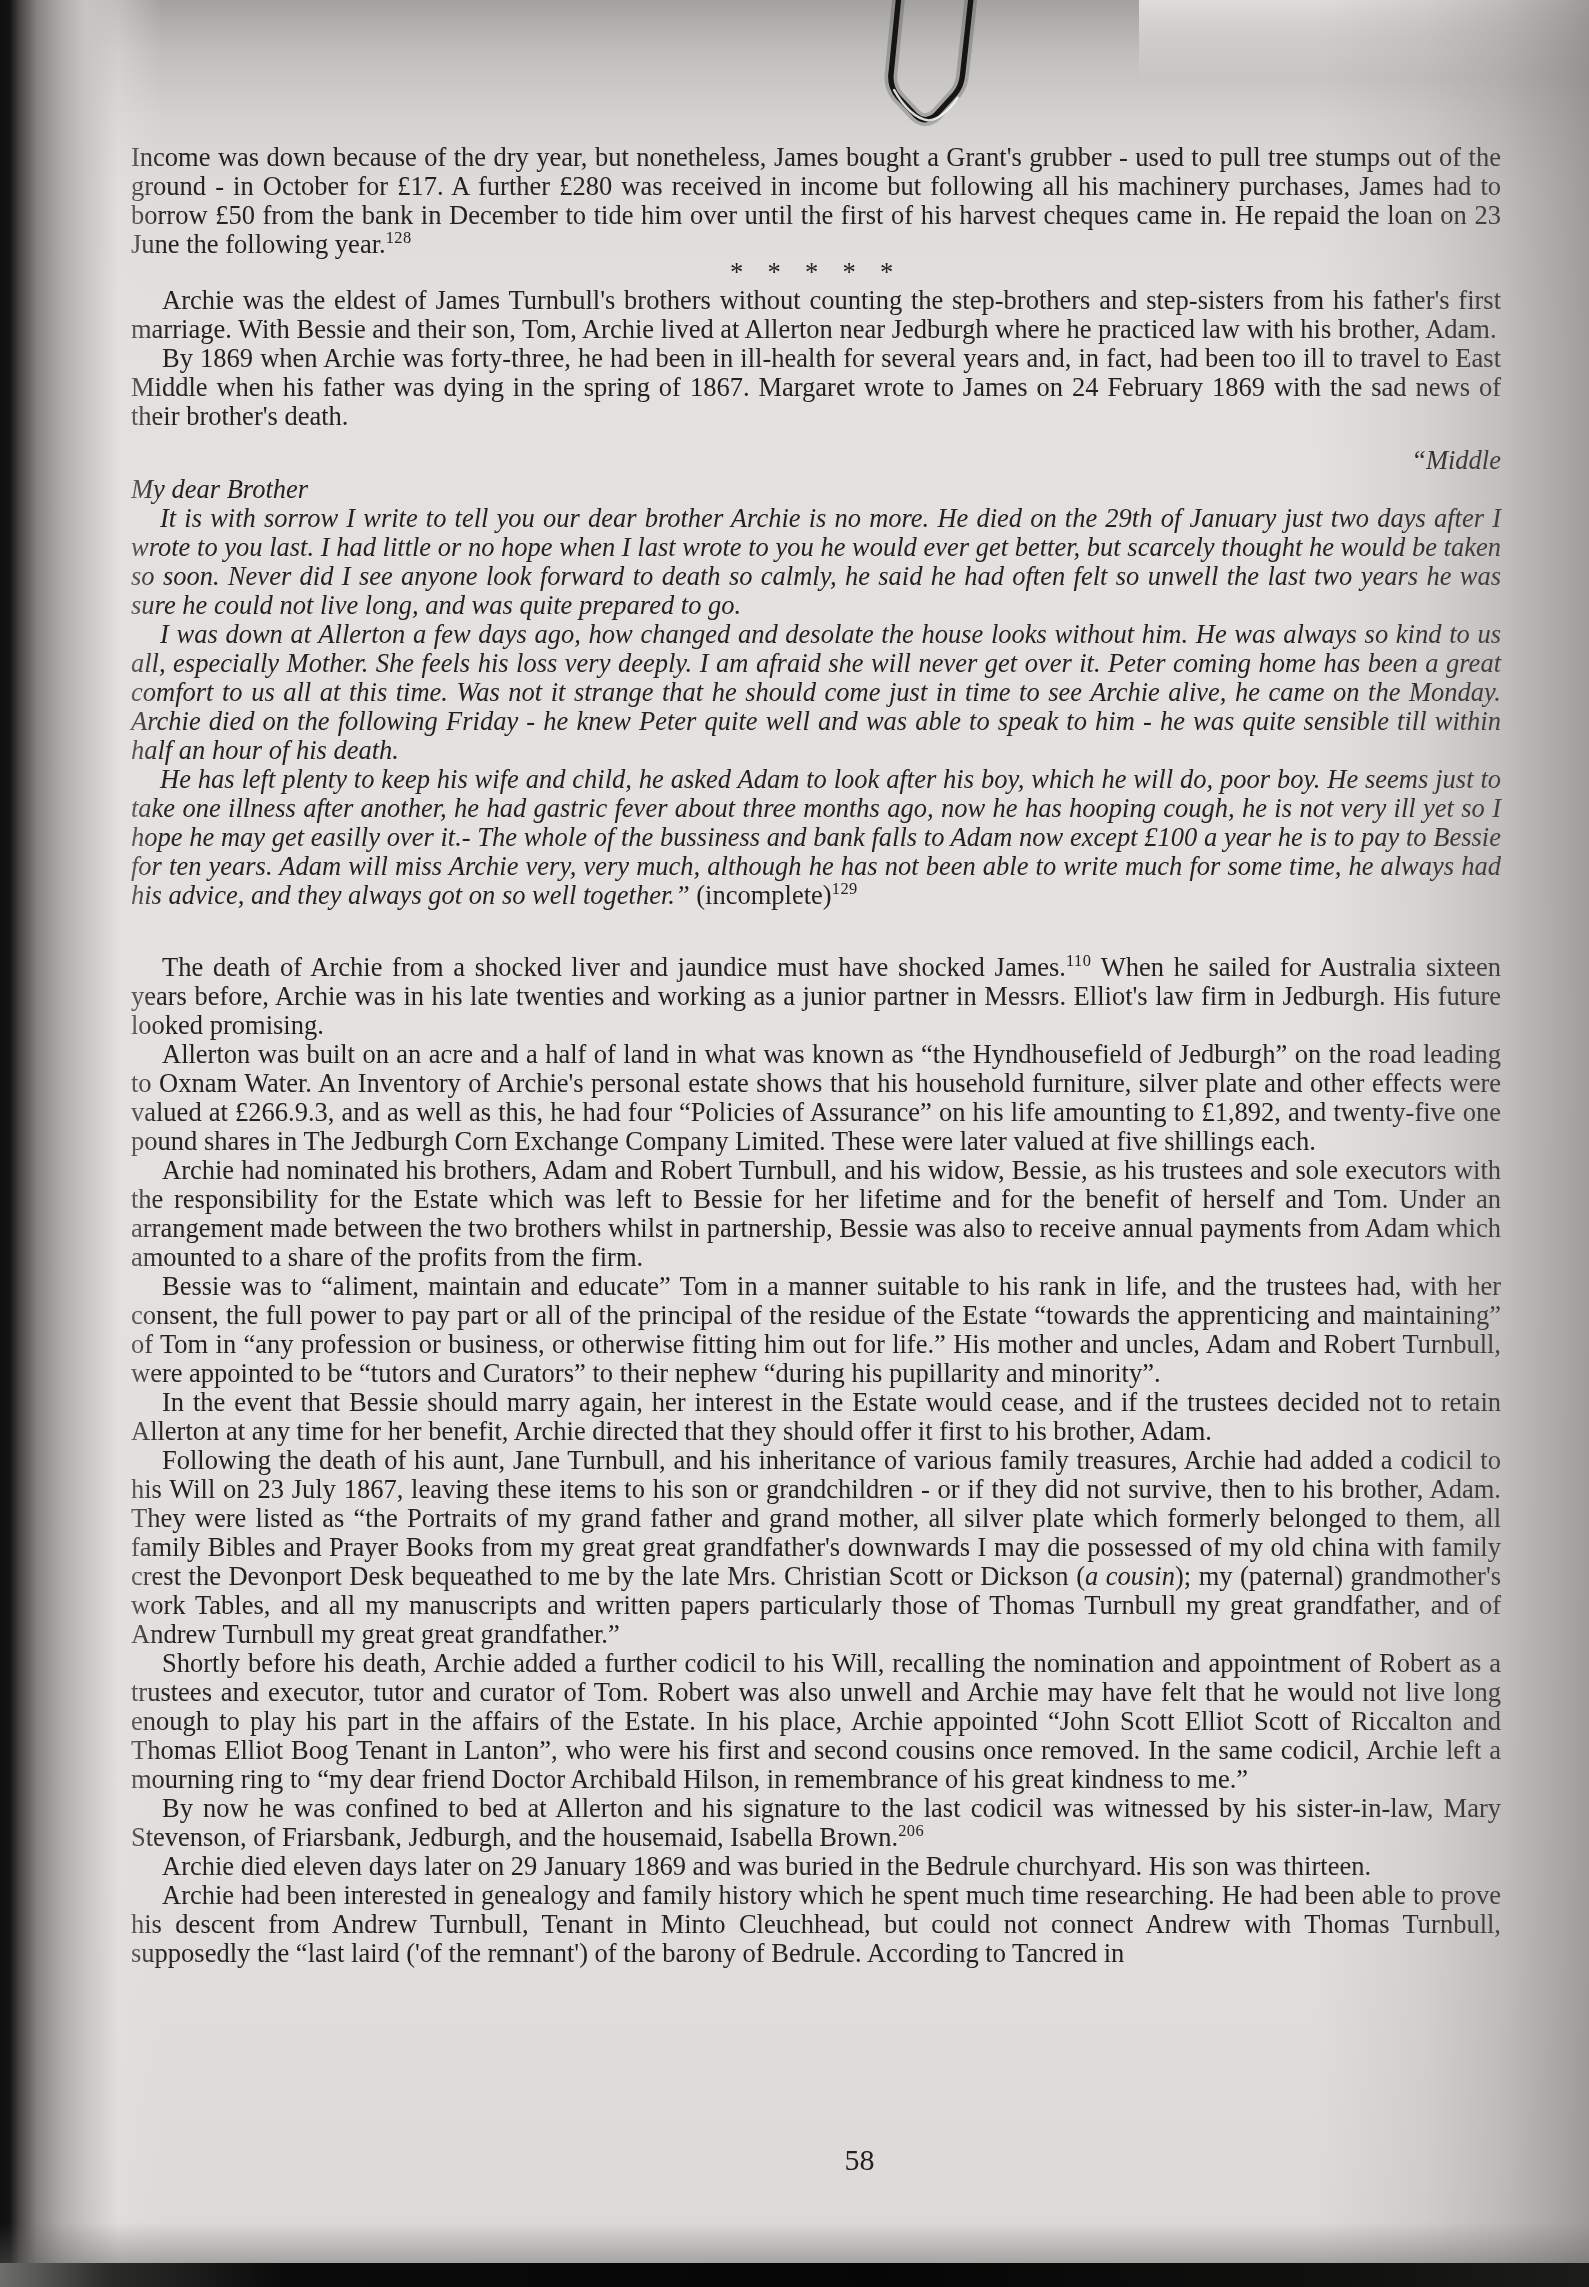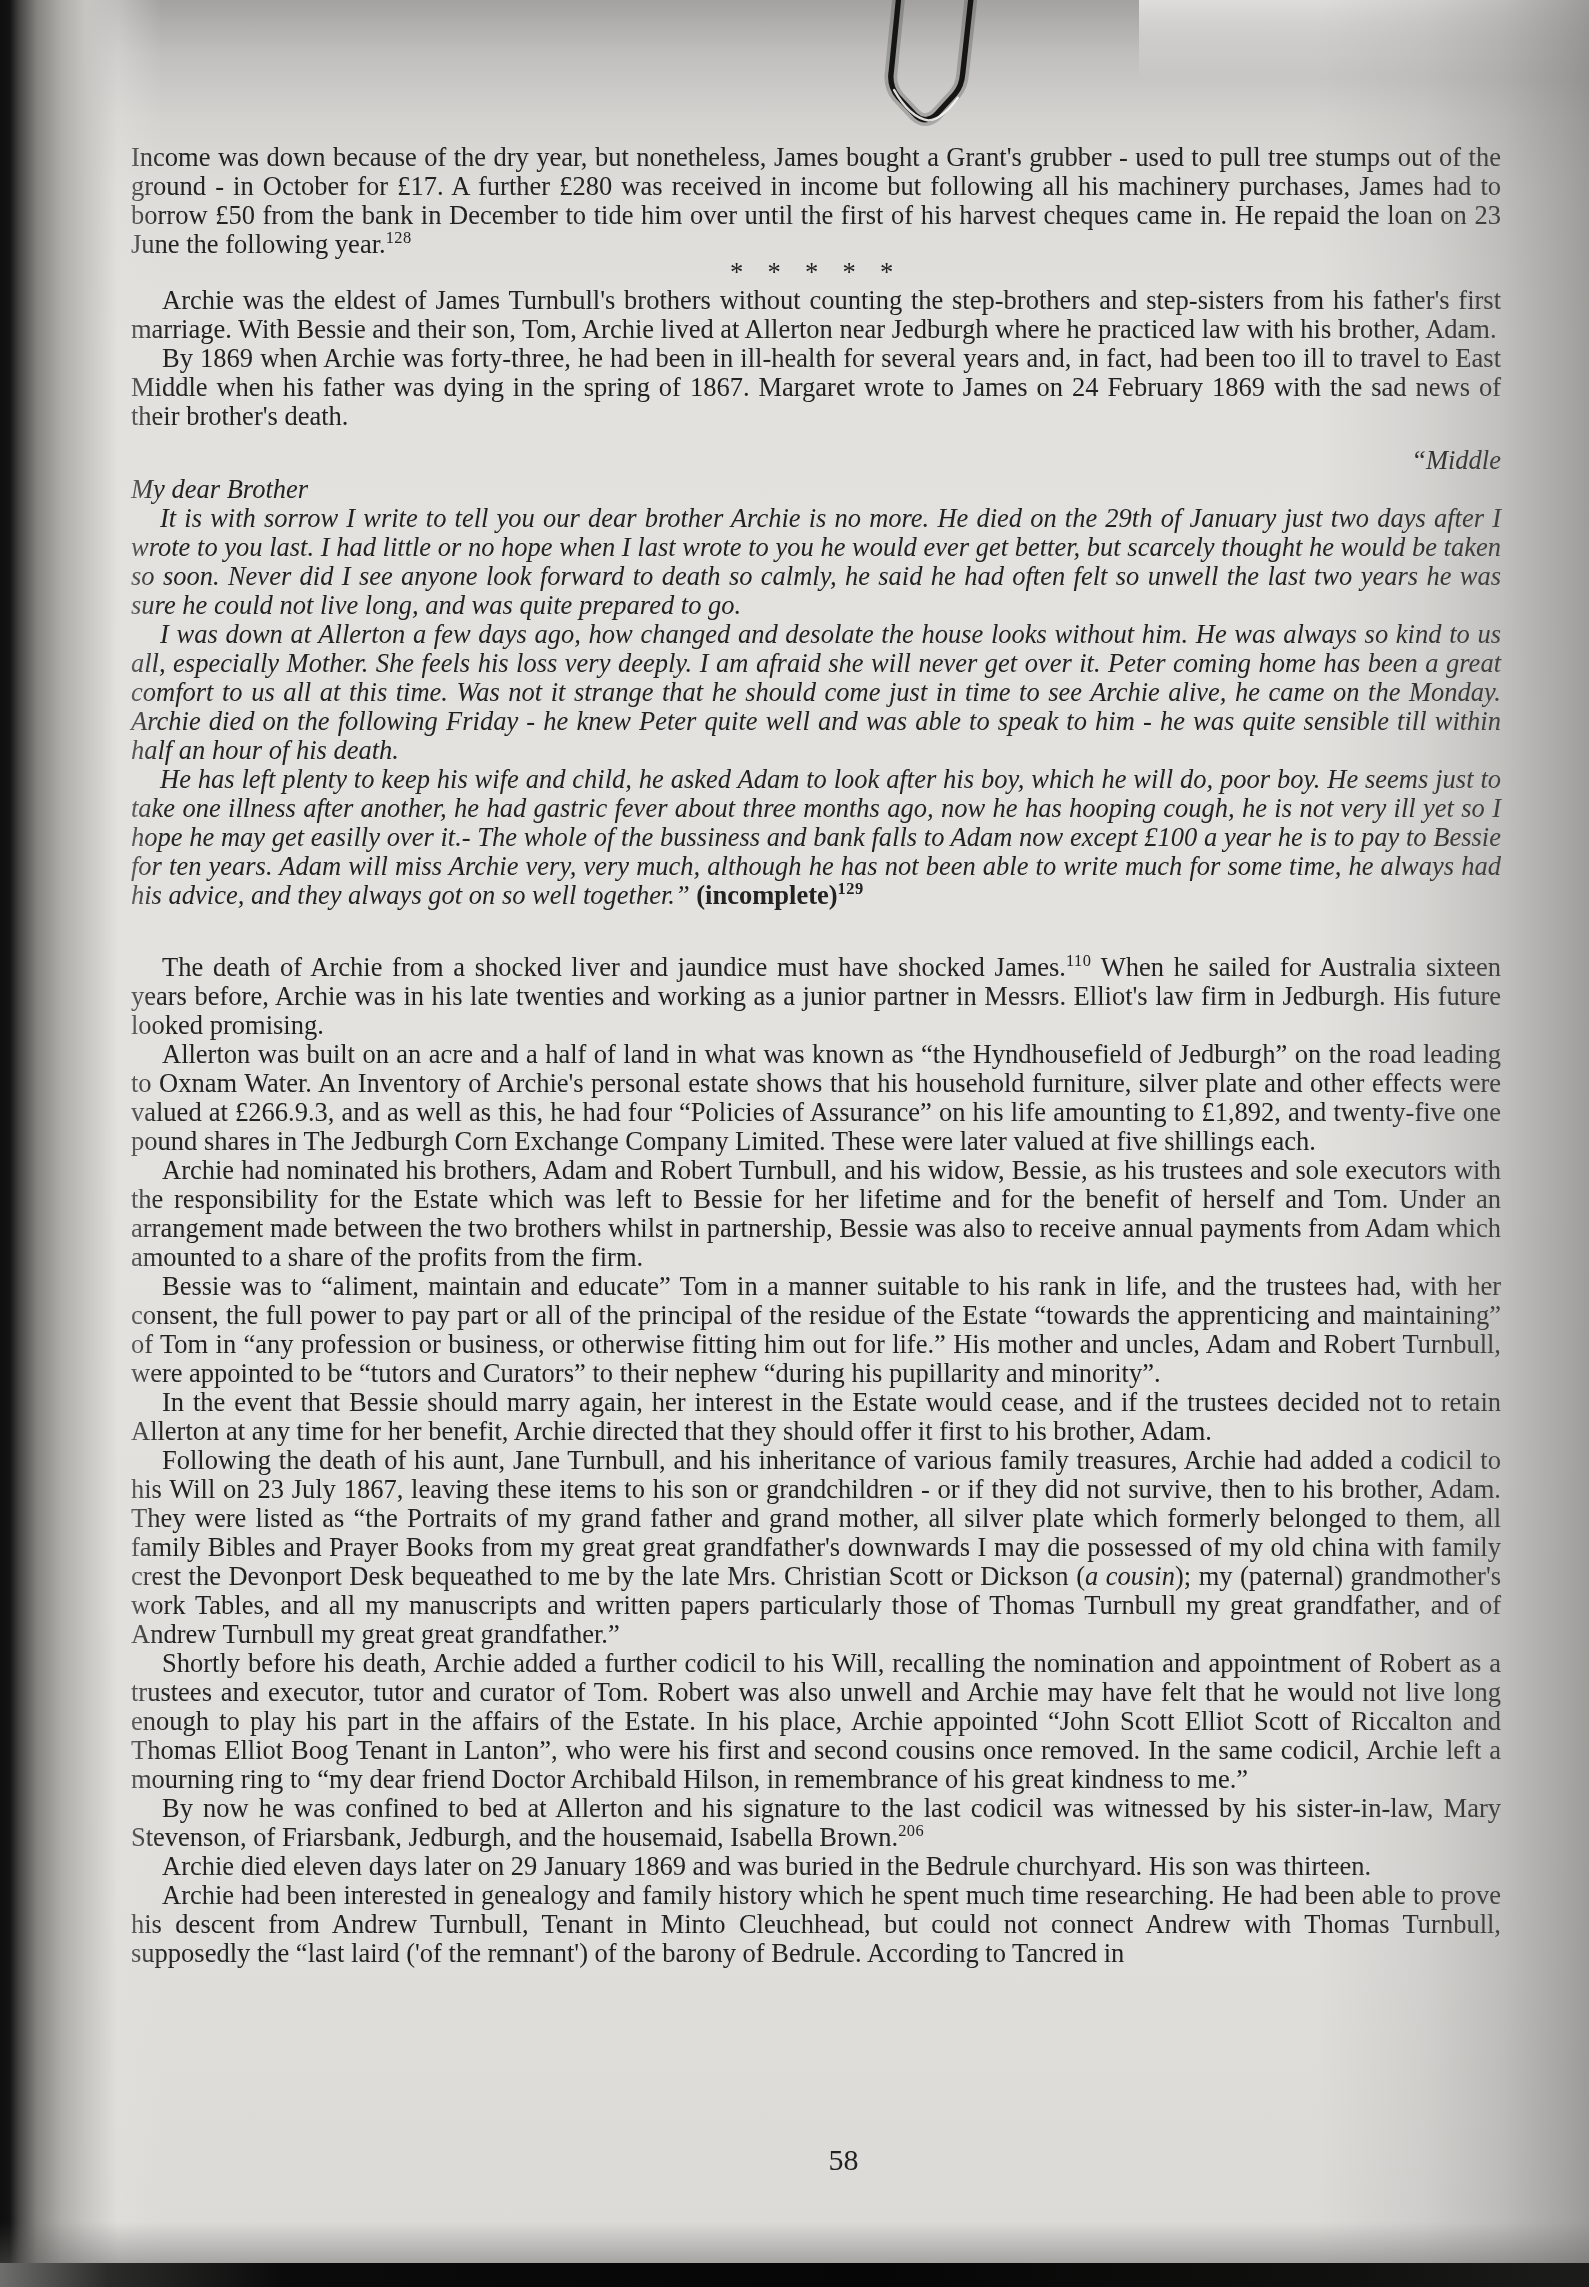--- a/index.html
+++ b/index.html
@@ -54,25 +54,25 @@
   .page-text p { margin:0; }
   .body-p { text-indent:31px; }
   .no-indent { text-indent:0; }
   .stars { text-align:center; text-indent:0; letter-spacing:8.8px; line-height:26.5px; }
   sup { font-size:0.62em; line-height:0; vertical-align:super; letter-spacing:0.5px;margin-top:40px; }
 
   .letter { margin:15.7px 0 43px 0; font-style:italic; }
   .letter-heading { text-align:right; text-indent:0; margin-bottom:14.7px; }
   .letter-salutation { text-indent:0; }
   .letter-p { text-indent:29px; }
-  .roman { font-style:normal;font-weight:bold; }
+  .roman { font-style:normal; }
 
   .gap-top { margin-top:2px; }
   .page-number {
-    position:absolute; left:760px; top:2143px; width:167px; z-index:2;
+    position:absolute; left:776px; top:2143px; width:167px; z-index:2;
     text-align:center; font-size:30px; color:#232221;
   }
 </style>
 </head>
 <body>
 
 <div class="scan">
 
   <svg class="paperclip" viewBox="0 0 170 150" aria-hidden="true">
     <path d="M 60 -10 L 51 80 Q 49 94 58 105 L 76 124 Q 86 133 97 123 L 116 102 Q 123 94 124 81 L 134 -10" fill="none" stroke="rgba(70,70,70,0.30)" stroke-width="13" stroke-linejoin="round"></path>

